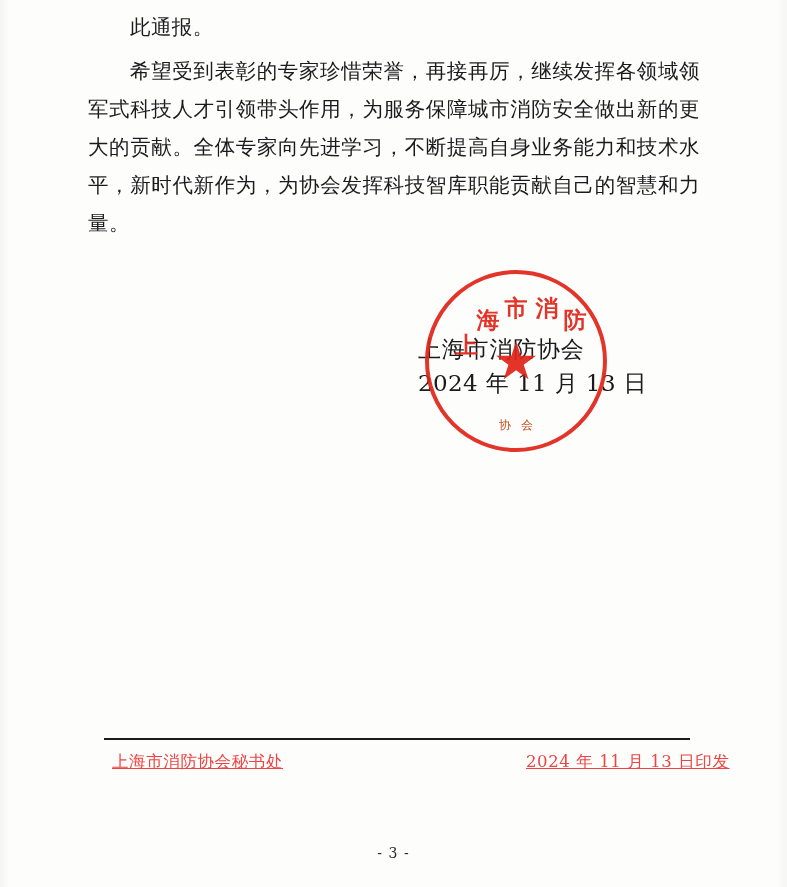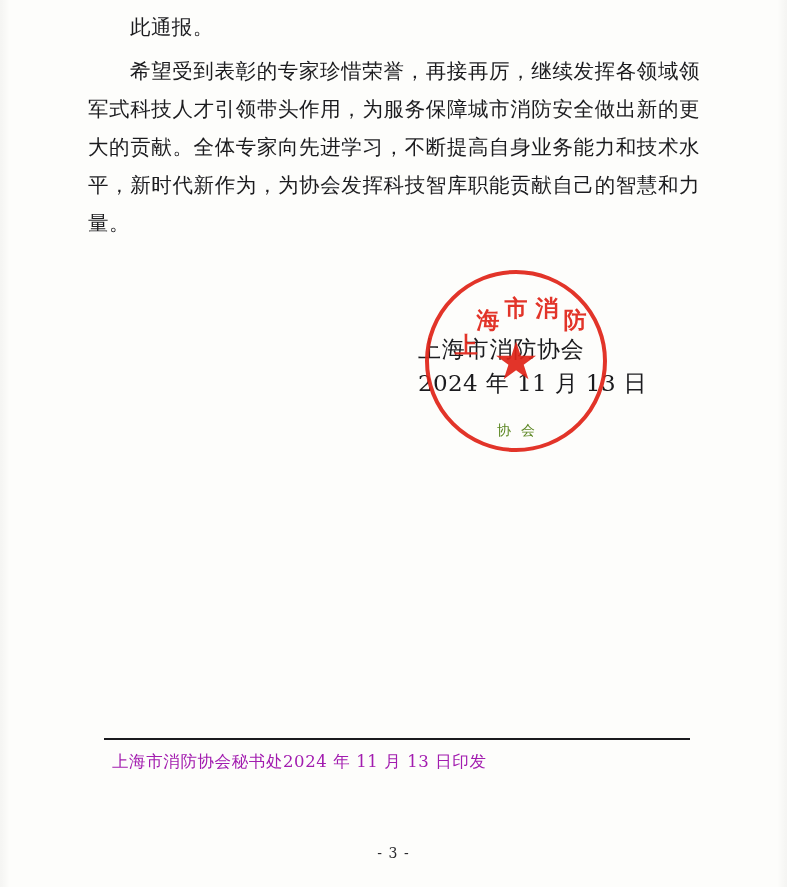--- a/index.html
+++ b/index.html
@@ -102,25 +102,25 @@
     font-size: 23px;
     font-weight: bold;
     color: #e02418;
     font-family: "DejaVu Serif", "Liberation Serif", serif;
     transform-origin: 0 0;
     white-space: nowrap;
   }
   .seal-bottom-text {
     position: absolute;
     left: 50%;
-    bottom: 8px;
+    bottom: 14px;
     transform: translateX(-50%);
-    font-size: 14px;
+    font-size: 12px;
     letter-spacing: 10px;
-    color: #4d7c0f;
+    color: #c2410c;
     font-family: "DejaVu Serif", "Liberation Serif", serif;
     white-space: nowrap;
     text-indent: 10px;
   }
 
   
   .footer-rule {
     position: absolute;
     left: 104px;
     top: 738px;
@@ -130,25 +130,26 @@
   }
   .footer-row {
     position: absolute;
     left: 112px;
     top: 748px;
     width: 578px;
     display: flex;
     font-size: 16.5px;
     line-height: 28px;
     letter-spacing: 0.6px;
-    color: #a21caf;
-    white-space: nowrap;
+    color: #ef4444;
+    white-space: nowrap;
+    text-decoration: underline;
   }
   .footer-left { flex: 0 0 auto; }
-  .footer-right { }
+  .footer-right { margin-left: 243px; }
 
   .page-number {
     position: absolute;
     left: 0;
     right: 0;
     top: 845px;
     text-align: center;
     font-size: 14px;
     letter-spacing: 1px;
     color: #2a2a2d;

